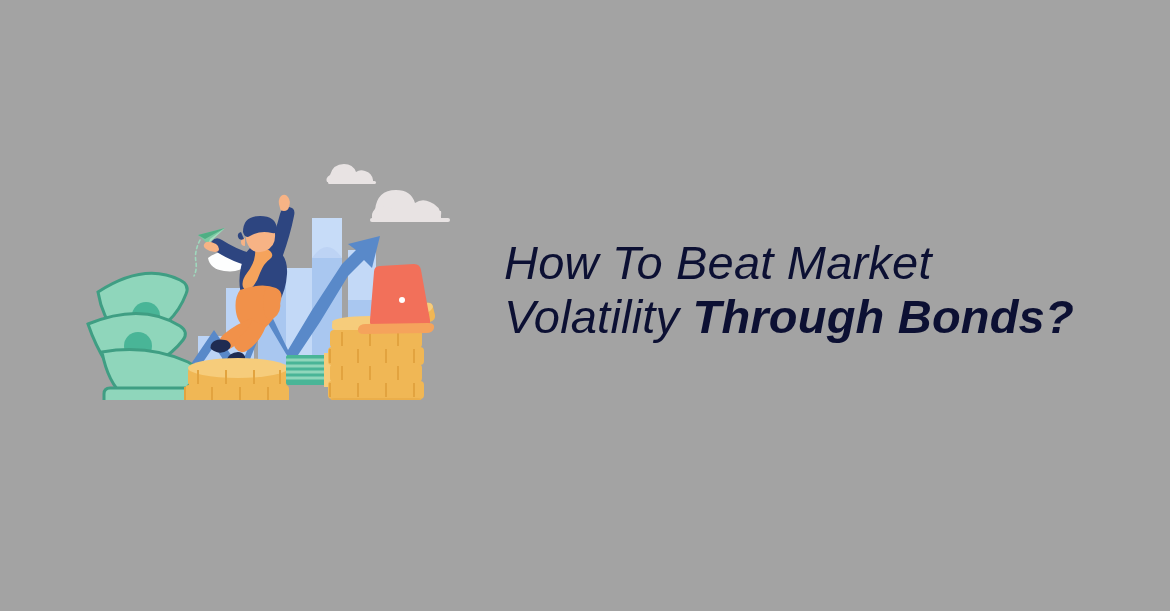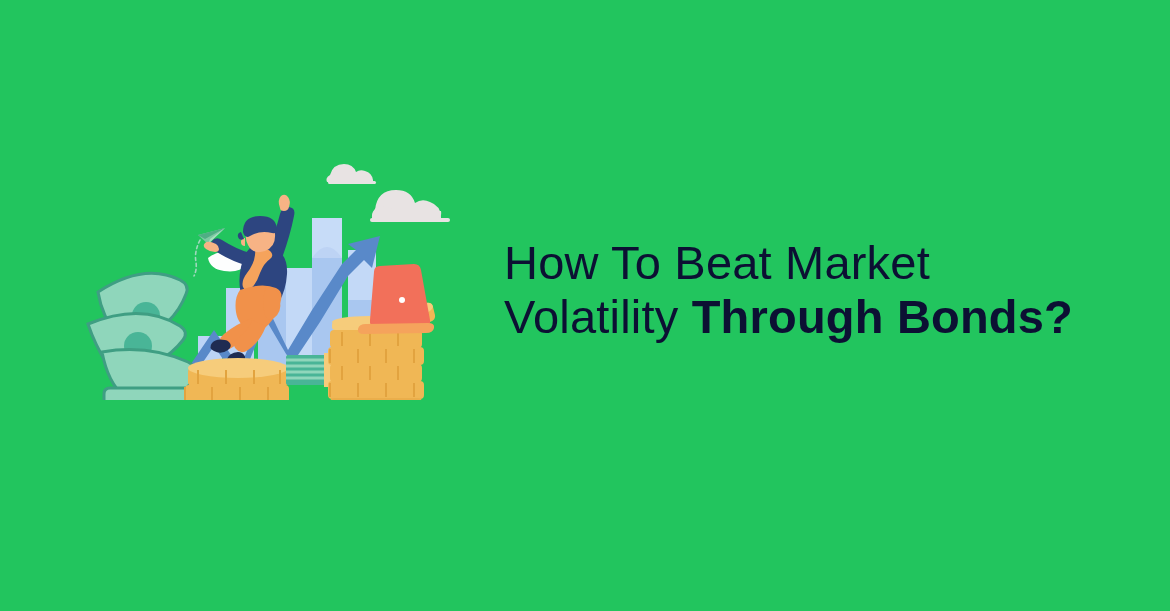--- a/index.html
+++ b/index.html
@@ -47,21 +47,21 @@
     white-space: pre-line;
   }
   .headline .accent {
     font-weight: 700;
     color: #0c1033;
   }
 </style>
 </head>
 <body style="background: rgb(232, 250, 250);">
 
-<div class="banner" style="background: #22c55e;">
+<div class="banner" style="background: #a3a3a3; font-style: italic;">
 
   <div class="illustration">
     <svg viewBox="0 0 400 260" xmlns="http://www.w3.org/2000/svg" role="img">
       <desc>Man jumping with joy in front of a rising bar chart with upward arrow, surrounded by stacks of gold coins, banknotes and a laptop</desc>
 
       <g>
         <path d="M250 35 q3 -11 14 -11 q9 0 12 8 q4 -3 9 -1 q7 2 8 9 l0 2 l-46 0 q-2 -4 3 -7 z" fill="#e8e3e3"></path>
         <rect x="248" y="41" width="48" height="3" rx="1.5" fill="#e8e3e3"></rect>
       </g>
       <g>

